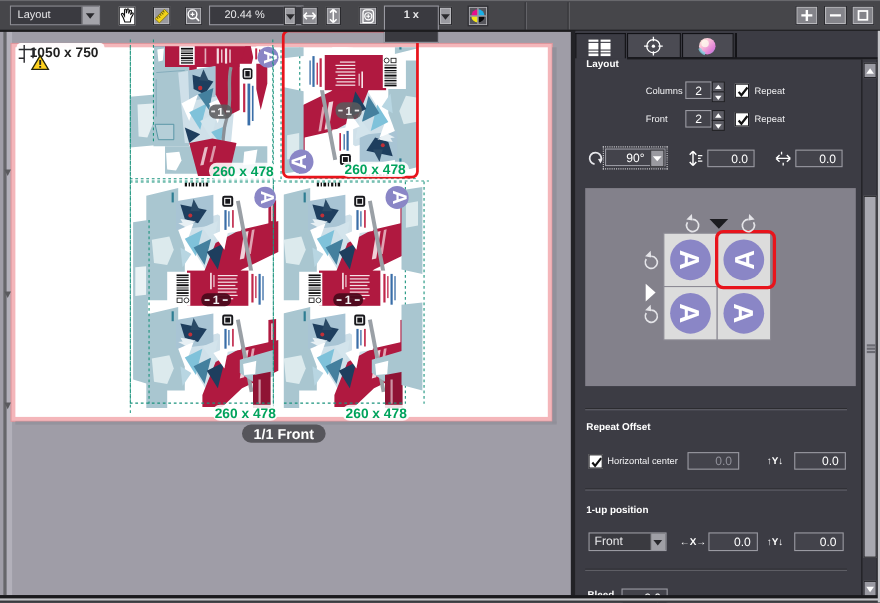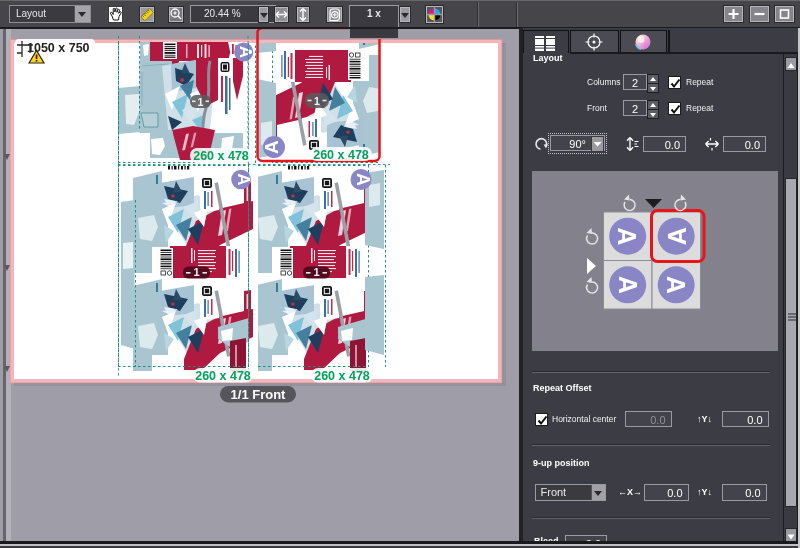--- a/index.html
+++ b/index.html
@@ -574,21 +574,21 @@
         <svg width="13" height="13">
           <path d="M2.5 6.5 L5 9.5 L10.5 2.5" stroke="#111" stroke-width="2" fill="none"></path>
         </svg>
       </div>
   <div class="lbl" style="left:29px;top:386px;">Horizontal center</div>
   <div class="field" style="left:101.5px;top:383px;width:47px;color:#90909a;">0.0</div>
   <div class="hdr" style="left:174px;top:386px;">↑Y↓</div>
   <div class="field" style="left:198.5px;top:383px;width:47px;">0.0</div>
 
   <div class="sep" style="top:416px;"></div>
-  <div class="hdr" style="left:10px;top:430px;">9-up position</div>
+  <div class="hdr" style="left:10px;top:430px;">1-up position</div>
   <div class="combo" style="left:11.5px;top:456px;width:71px;height:17px;border-color:#9a9aa2;">
     <span style="position:absolute;left:5px;top:1px;font-size:11px;">Front</span>
     <div class="cbtn" style="width:14px;background:#a0a0a6;">
           <div class="darr" style="left:2.5px;top:6px;"></div>
         </div>
   </div>
   <div class="hdr" style="left:95px;top:459px;">←X→</div>
   <div class="field" style="left:120.5px;top:456px;width:45px;height:17px;">0.0</div>
   <div class="hdr" style="left:174px;top:459px;">↑Y↓</div>
   <div class="field" style="left:198.5px;top:456px;width:45px;height:17px;">0.0</div>

